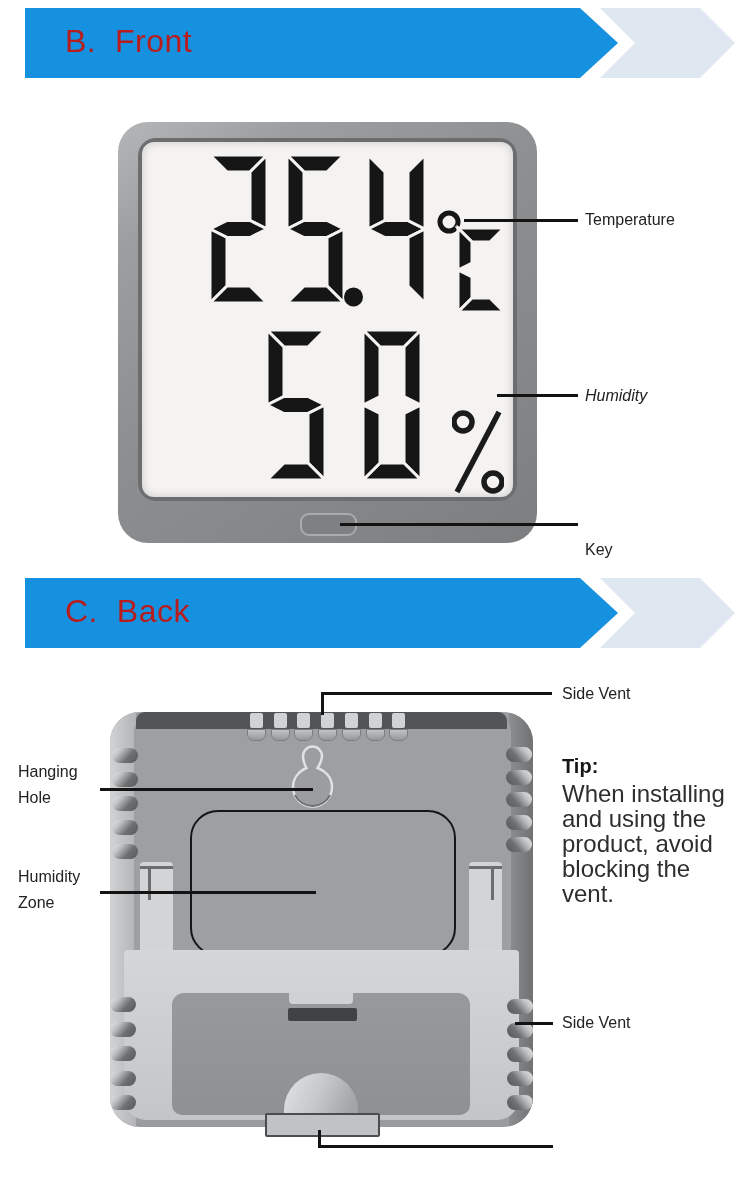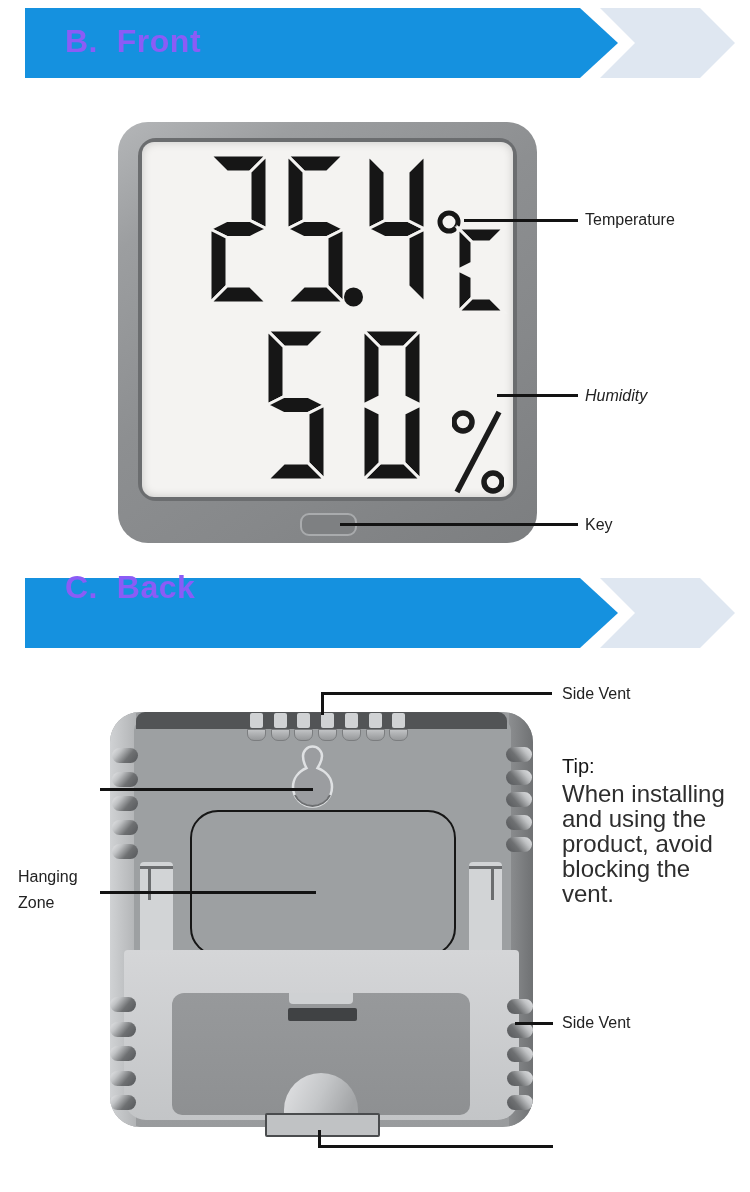--- a/index.html
+++ b/index.html
@@ -1,20 +1,20 @@
 <!DOCTYPE html>
 <html><head>
 <meta charset="utf-8">
 <style>
   html,body{margin:0;padding:0;background:#fff;}
   .page{position:relative;width:750px;height:1192px;background:#ffffff;overflow:hidden;
         font-family:"Liberation Sans",sans-serif;}
   .abs{position:absolute;}
   
-  .banner-title{position:absolute;left:65px;font-size:32px;font-weight:bold;color:#8b5cf6;
+  .banner-title{position:absolute;left:65px;font-size:32px;font-weight:normal;color:#b91c1c;
                 line-height:38px;white-space:pre;letter-spacing:.5px;z-index:2;}
   
   .front-frame{position:absolute;left:118px;top:122px;width:419px;height:421px;border-radius:30px;
                background:linear-gradient(145deg,#b4b6b8 0%,#9c9ea0 18%,#8d8f91 45%,#86888a 70%,#7c7e80 100%);}
   .lcd-bezel{position:absolute;left:20px;top:16px;width:379px;height:363px;background:#6b6d6f;border-radius:18px;}
   .lcd-screen{position:absolute;left:24px;top:20px;width:371px;height:355px;background:#f4f3f1;border-radius:12px;
               box-shadow:inset 0 0 10px rgba(0,0,0,.18);}
   .key-button{position:absolute;left:182px;top:391px;width:57px;height:23px;box-sizing:border-box;
               background:#7e8082;border:2px solid #a9abad;border-radius:9px;}
   
@@ -41,21 +41,21 @@
   .thumb-notch{position:absolute;left:174px;top:361px;width:74px;height:42px;border-radius:37px 37px 0 0;
                background:linear-gradient(115deg,#dadbdd 15%,#c4c6c8 50%,#a2a4a6 90%);}
   .battery-door{position:absolute;left:265px;top:1113px;width:115px;height:24px;box-sizing:border-box;
                 background:#c0c2c4;border:2px solid #4a4c4e;border-radius:2px;z-index:3;}
   .vent-slot{position:absolute;width:26px;height:15px;border-radius:8px;
              background:linear-gradient(130deg,#e6e7e9 0%,#c0c2c4 28%,#6e7072 62%,#55575a 100%);}
   .vent-slot.m{background:linear-gradient(230deg,#e6e7e9 0%,#c0c2c4 28%,#6e7072 62%,#55575a 100%);}
   
   .cl{position:absolute;background:#131313;z-index:5;}
   .lbl{position:absolute;font-size:16px;line-height:26px;color:#222222;z-index:5;}
-  .tip-head{position:absolute;font-size:20px;font-weight:normal;color:#161616;z-index:5;}
+  .tip-head{position:absolute;font-size:20px;font-weight:bold;color:#161616;z-index:5;}
   .tip-body{position:absolute;width:180px;font-size:24px;line-height:25px;color:#2e2e2e;z-index:5;}
   svg{display:block;}
   .digit-svg{position:absolute;z-index:2;}
 </style>
 </head>
 <body>
 
 <div class="page">
 
   <svg class="abs" style="left:0;top:0;z-index:1" width="750" height="86" viewBox="0 0 750 86">
@@ -115,27 +115,27 @@
     <line x1="47" y1="2" x2="5" y2="82" stroke="#1b1b1b" stroke-width="5.5"></line>
     <circle cx="41" cy="72" r="9" fill="none" stroke="#1b1b1b" stroke-width="5.5"></circle>
   </svg>
 
   <div class="cl" style="left:464px;top:219px;width:114px;height:3px;"></div>
   <div class="cl" style="left:497px;top:394px;width:81px;height:3px;"></div>
   <div class="cl" style="left:340px;top:523px;width:238px;height:3px;"></div>
 
   <div class="lbl" style="left:585px;top:207px;">Temperature</div>
   <div class="lbl" style="left:585px;top:383px;font-style:italic;">Humidity</div>
-  <div class="lbl" style="left:585px;top:512px;">Key</div>
+  <div class="lbl" style="left:585px;top:537px;">Key</div>
 
   <svg class="abs" style="left:0;top:570px;z-index:1" width="750" height="86" viewBox="0 0 750 86">
     <polygon points="25,8 580,8 618,43 580,78 25,78" fill="#1591df"></polygon>
     <polygon points="600,8 700,8 735,43 700,78 600,78 635,43" fill="#dfe7f1"></polygon>
   </svg>
-  <div class="banner-title" style="top:568px;">C.  Back</div>
+  <div class="banner-title" style="top:592px;">C.  Back</div>
 
   <div class="back-device">
     <div class="edge-left"></div>
     <div class="edge-right"></div>
     <div class="back-body"></div>
 
     <div class="top-band"></div>
     <div></div>
 
     <svg class="abs" style="left:171px;top:30px" width="64" height="72" viewBox="0 0 64 72">
@@ -204,19 +204,20 @@
 
   <div class="cl" style="left:321px;top:692px;width:3px;height:23px;"></div>
   <div class="cl" style="left:321px;top:692px;width:231px;height:3px;"></div>
   <div class="cl" style="left:100px;top:788px;width:213px;height:3px;"></div>
   <div class="cl" style="left:100px;top:891px;width:216px;height:3px;"></div>
   <div class="cl" style="left:515px;top:1022px;width:38px;height:3px;"></div>
   <div class="cl" style="left:318px;top:1130px;width:3px;height:18px;"></div>
   <div class="cl" style="left:318px;top:1145px;width:235px;height:3px;"></div>
 
   <div class="lbl" style="left:562px;top:681px;">Side Vent</div>
-  <div class="lbl" style="left:18px;top:864px;width:92px;">Hanging Zone</div>
+  <div class="lbl" style="left:18px;top:759px;width:92px;">Hanging Hole</div>
+  <div class="lbl" style="left:18px;top:864px;width:92px;">Humidity Zone</div>
   <div class="lbl" style="left:562px;top:1010px;">Side Vent</div>
 
   <div class="tip-head" style="left:562px;top:755px;">Tip:</div>
   <div class="tip-body" style="left:562px;top:781px;">When installing and using the product, avoid blocking the vent.</div>
 
 </div>
 
 </body></html>

